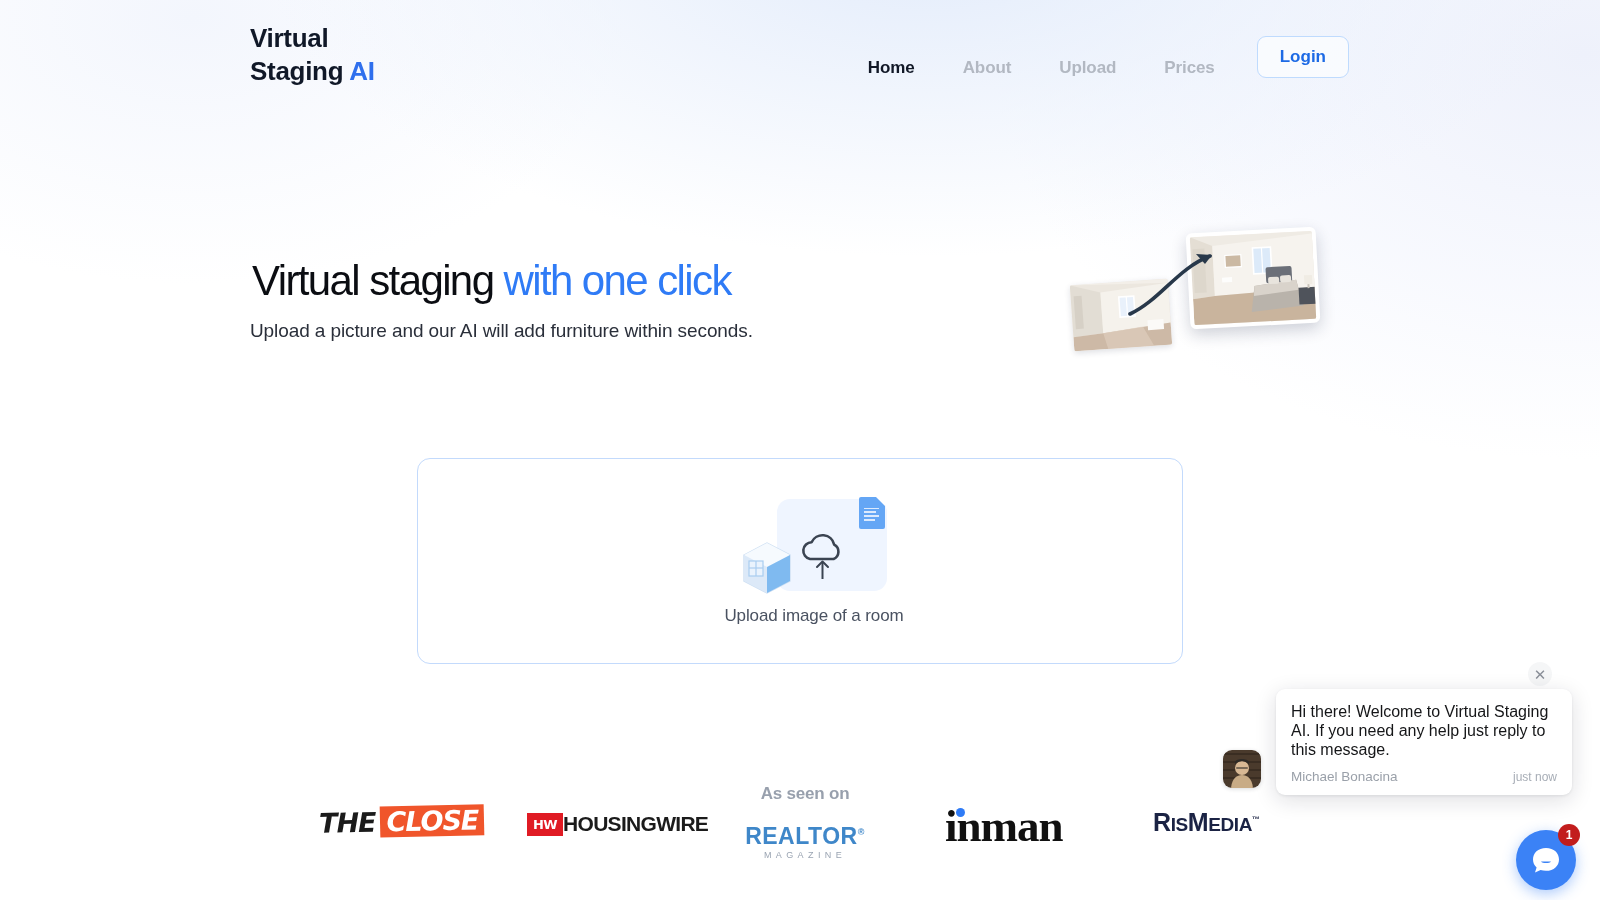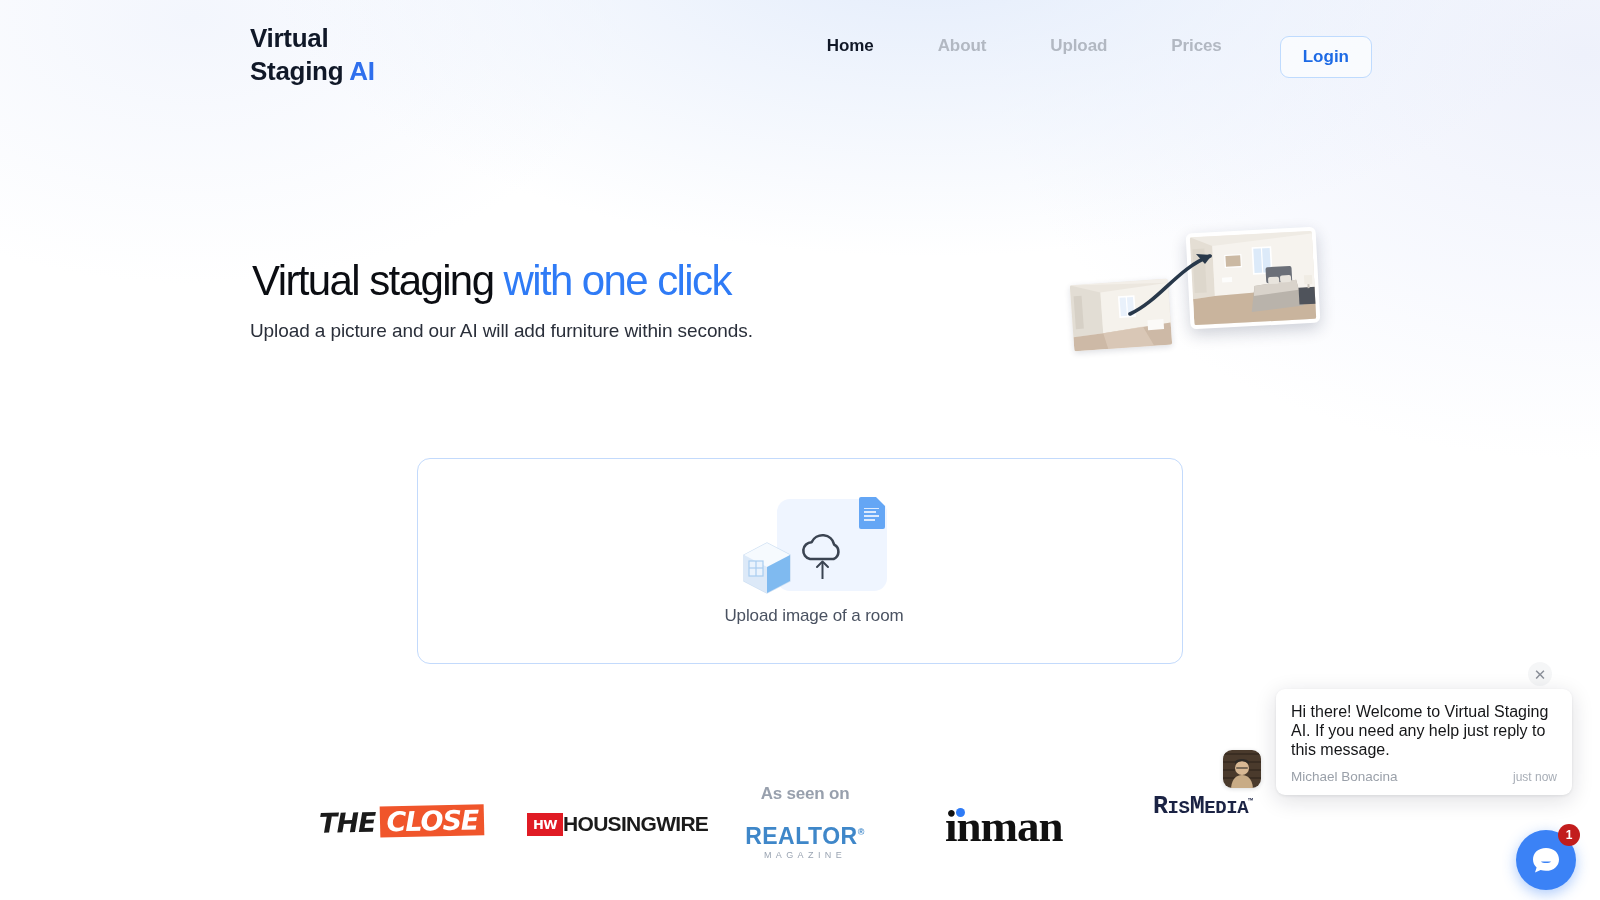--- a/index.html
+++ b/index.html
@@ -24,22 +24,22 @@
     position: absolute; top: 0; left: 0;
     width: 1600px; height: 112px;
   }
   .logo {
     position: absolute; left: 250px; top: 22px;
     font-size: 26px; font-weight: bold; line-height: 33px;
     color: #101828; letter-spacing: -0.3px;
   }
   .logo .ai { color: #2f6fed; }
   .nav {
-    position: absolute; right: 228px; top: 36px;
-    display: flex; align-items: flex-start; gap: 16px;
+    position: absolute; right: 251px; top: 36px;
+    display: flex; align-items: flex-end; gap: 0;
   }
   .nav a {
     font-size: 17px; font-weight: bold; text-decoration: none;
     padding: 0 24px; color: #b2b8c2; letter-spacing: -0.1px;
   }
   .nav a.active { color: #111827; }
   .login-btn {
     margin-left: 18px;
     border: 1px solid #bfdbfe; border-radius: 9px;
     background: rgba(255,255,255,0.6);
@@ -145,22 +145,22 @@
     position: absolute; left: 945px; top: 20px;
     font-family: "Liberation Serif", serif;
     font-size: 45px; font-weight: bold; color: #111111; letter-spacing: -1px;
   }
   .inman-dot {
     position: absolute; left: 11px; top: 8px;
     width: 9px; height: 9px; border-radius: 50%; background: #2f7bf6;
   }
 
   .logo-rismedia {
-    position: absolute; left: 1153px; top: 12px;
-    font-family: Liberation Mono, monospace;
+    position: absolute; left: 1153px; top: 28px;
+    font-family: Liberation Sans, sans-serif;
     font-size: 25px; font-weight: bold; color: #1b2344; letter-spacing: -0.4px;
   }
   .logo-rismedia .sm { font-size: 19px; }
   .logo-rismedia sup { font-size: 8px; vertical-align: super; }
 
   
   .chat-close {
     position: absolute; right: 48px; top: 662px;
     width: 24px; height: 24px; border-radius: 50%;
     background: rgba(243,244,246,0.85);

